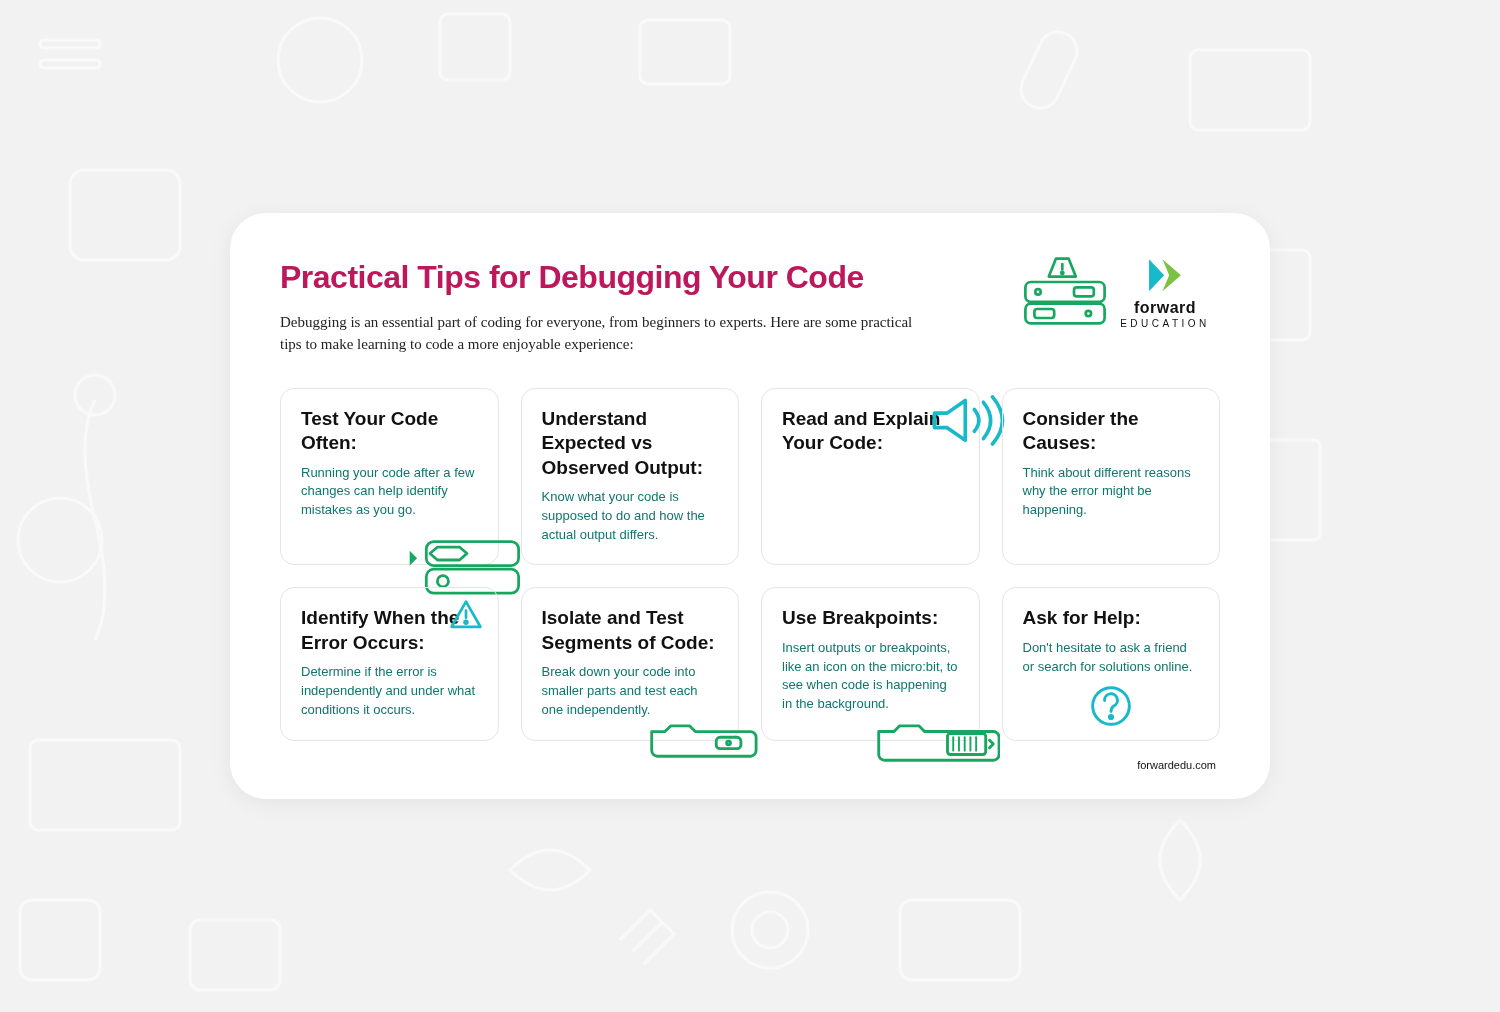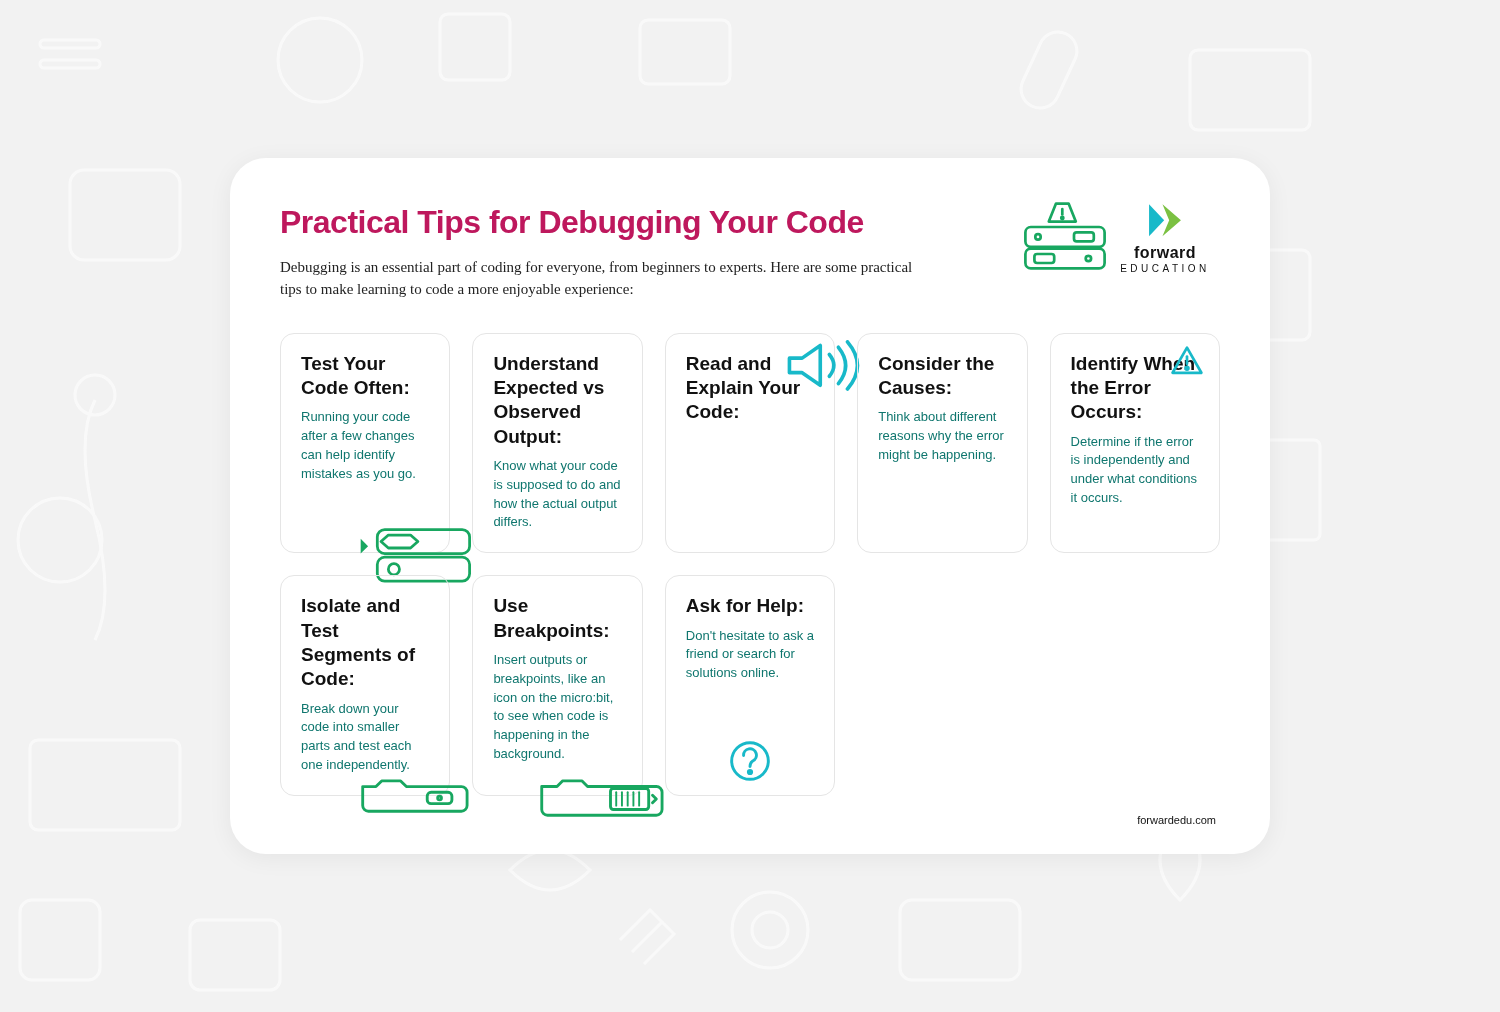--- a/index.html
+++ b/index.html
@@ -55,21 +55,21 @@
     }
     .header-icons { display: flex; align-items: center; margin-top: -4px; }
     .device-icon { width: 90px; height: 72px; }
     .fwd-logo { width: 110px; height: 70px; display: flex; flex-direction: column; align-items: center; }
     .fwd-logo-mark { width: 42px; height: 40px; margin-bottom: 4px; }
     .fwd-logo-text { font-size: 16px; font-weight: 800; letter-spacing: 0.5px; color: #111; line-height: 1; }
     .fwd-logo-sub { font-size: 10px; letter-spacing: 3.5px; color: #111; margin-top: 2px; }
 
     .grid {
       display: grid;
-      grid-template-columns: repeat(5, 1fr);
+      grid-template-columns: repeat(4, 1fr);
       gap: 22px 22px;
       margin-bottom: 18px;
     }
     .tip {
       border: 1px solid #e5e5e5;
       border-radius: 14px;
       padding: 18px 20px 20px 20px;
       min-height: 130px;
       position: relative;
     }

